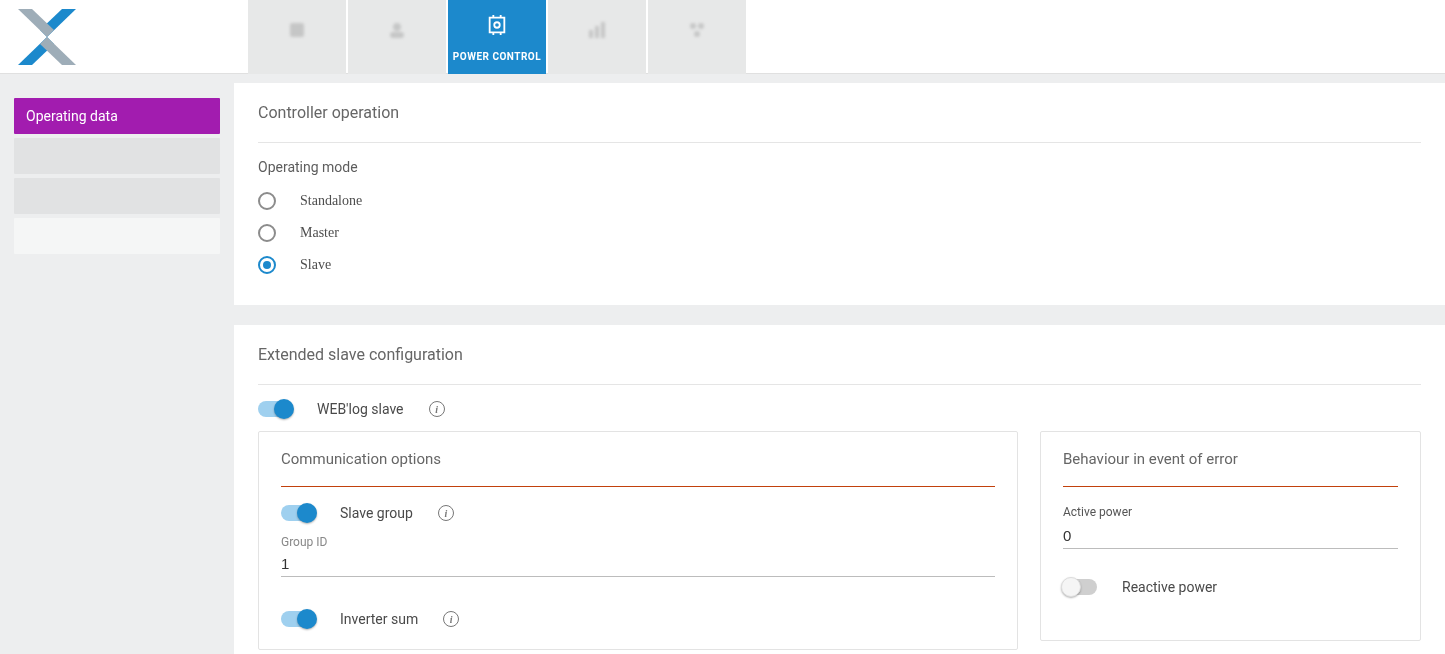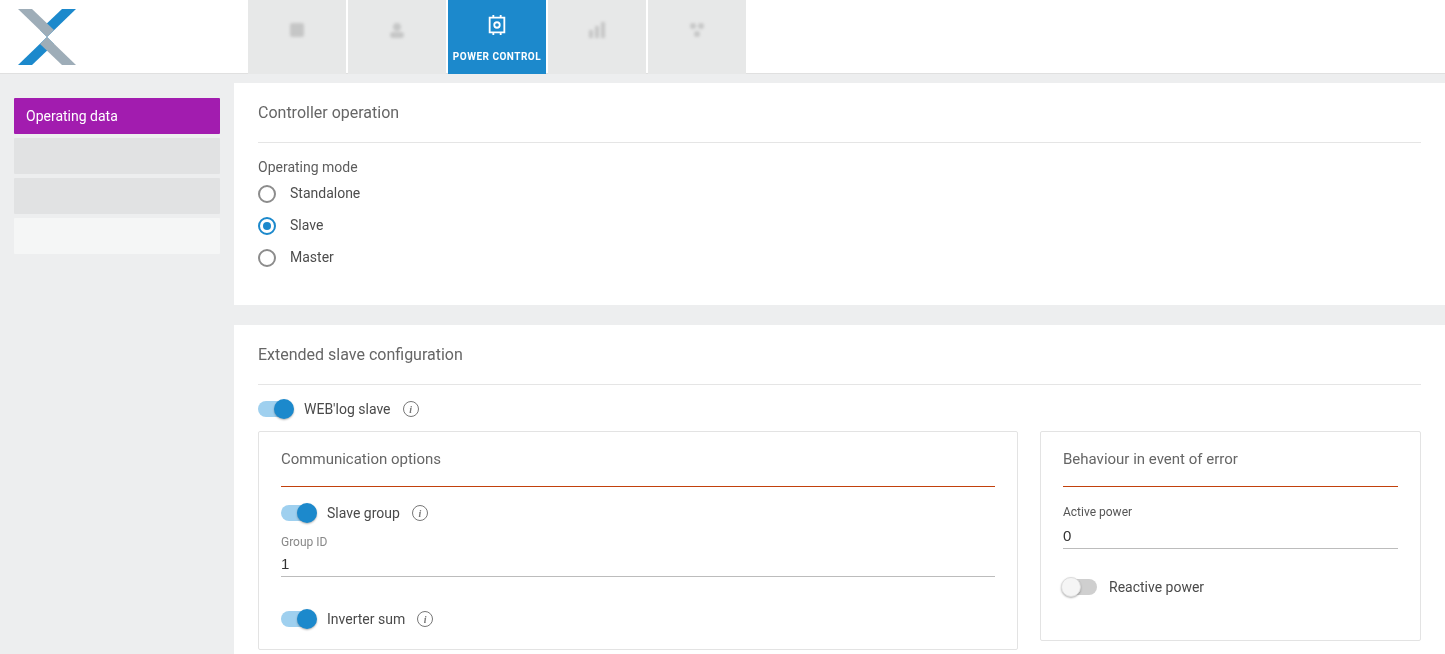--- a/index.html
+++ b/index.html
@@ -108,23 +108,25 @@
 
   .field-label {
     font-size:14px;
     color:#5d5d5d;
     margin-bottom: 10px;
   }
 
   
   .radio-row {
     display:flex;
-    gap:14px;
+    align-items:center;
+    gap:24px;
     height: 32px;
     cursor:pointer;
+    font-family:Liberation Serif, serif;
   }
   .radio {
     width:18px; height:18px;
     border:2px solid #8c8c8c;
     border-radius:50%;
     position:relative;
     flex-shrink:0;
   }
   .radio.selected {
     border-color:#1c89cc;
@@ -134,21 +136,21 @@
     position:absolute; inset:3px;
     background:#1c89cc;
     border-radius:50%;
   }
   .radio-label { color:#4d4d4d; }
 
   
   .switch-row {
     display:flex;
     align-items:flex-start;
-    gap:12px;
+    gap:25px;
     margin: 6px 0 14px 0;
   }
   .switch {
     width:34px; height:16px;
     background:#9fd0ef;
     border-radius:10px;
     position:relative;
     cursor:pointer;
   }
   .switch .knob{
@@ -309,26 +311,26 @@
 
     <div class="panel">
       <div class="panel-title">Controller operation</div>
       <div class="field-label">Operating mode</div>
 
       <div class="radio-row">
         <span class="radio"></span>
         <span class="radio-label">Standalone</span>
       </div>
       <div class="radio-row">
+        <span class="radio"></span>
+        <span class="radio-label">Master</span>
+      </div>
+      <div class="radio-row">
         <span class="radio selected"></span>
         <span class="radio-label">Slave</span>
-      </div>
-      <div class="radio-row">
-        <span class="radio"></span>
-        <span class="radio-label">Master</span>
       </div>
     </div>
 
     <div class="panel" style="padding-bottom:30px;">
       <div class="panel-title">Extended slave configuration</div>
 
       <div class="switch-row">
         <span class="switch">
             <span class="knob"></span>
           </span>

